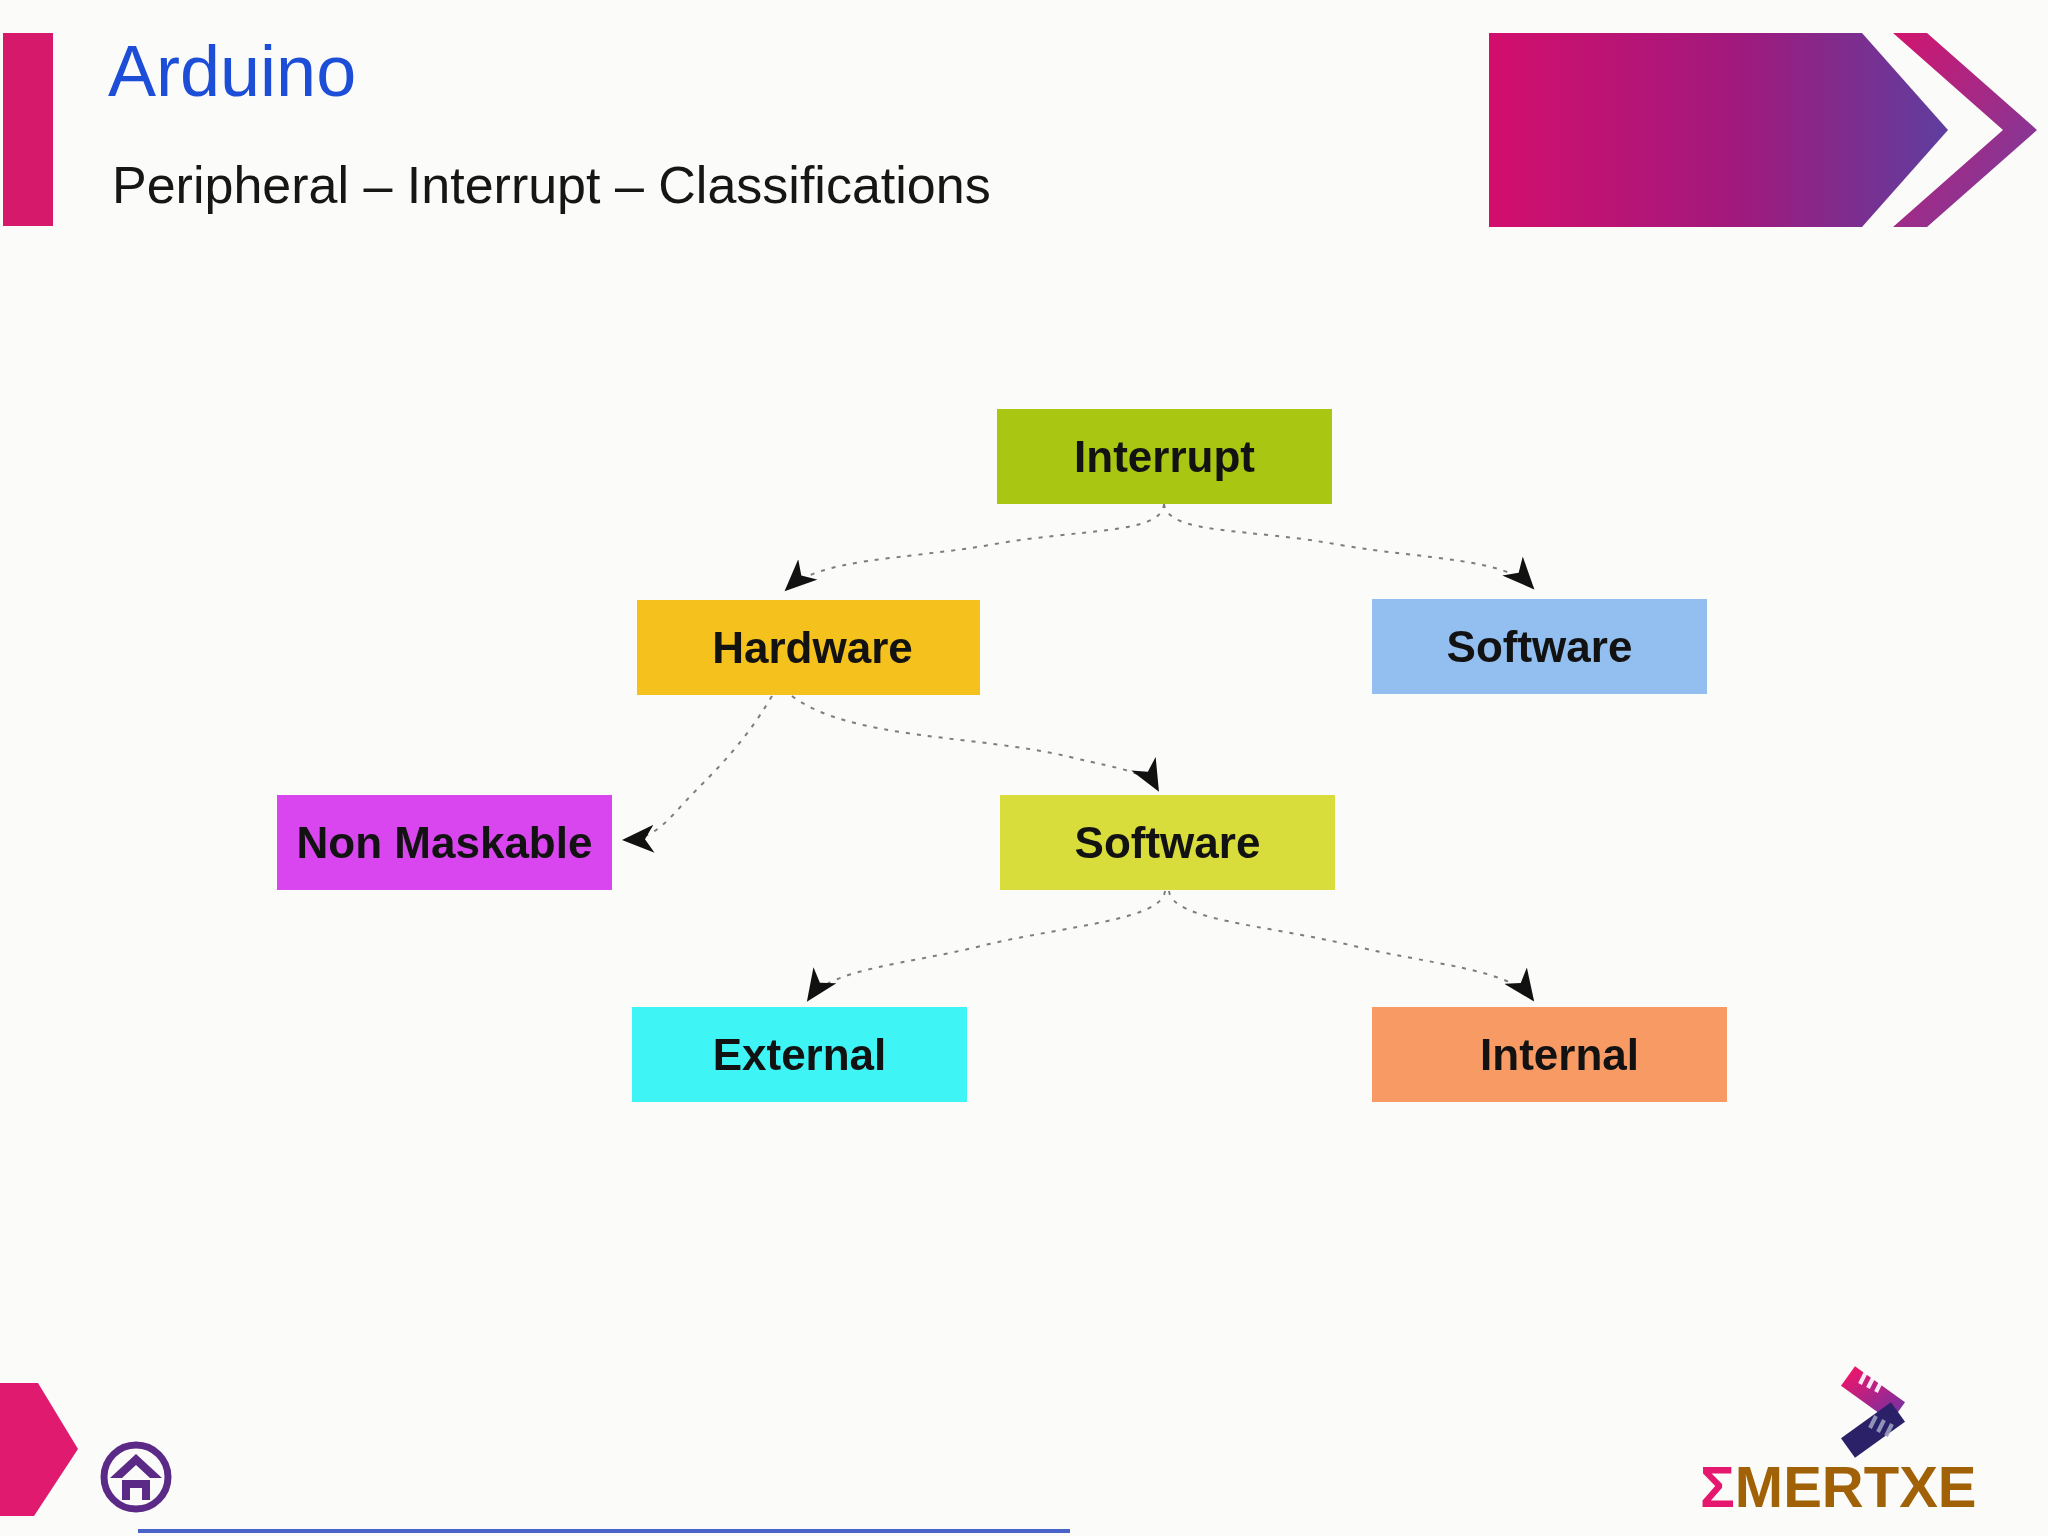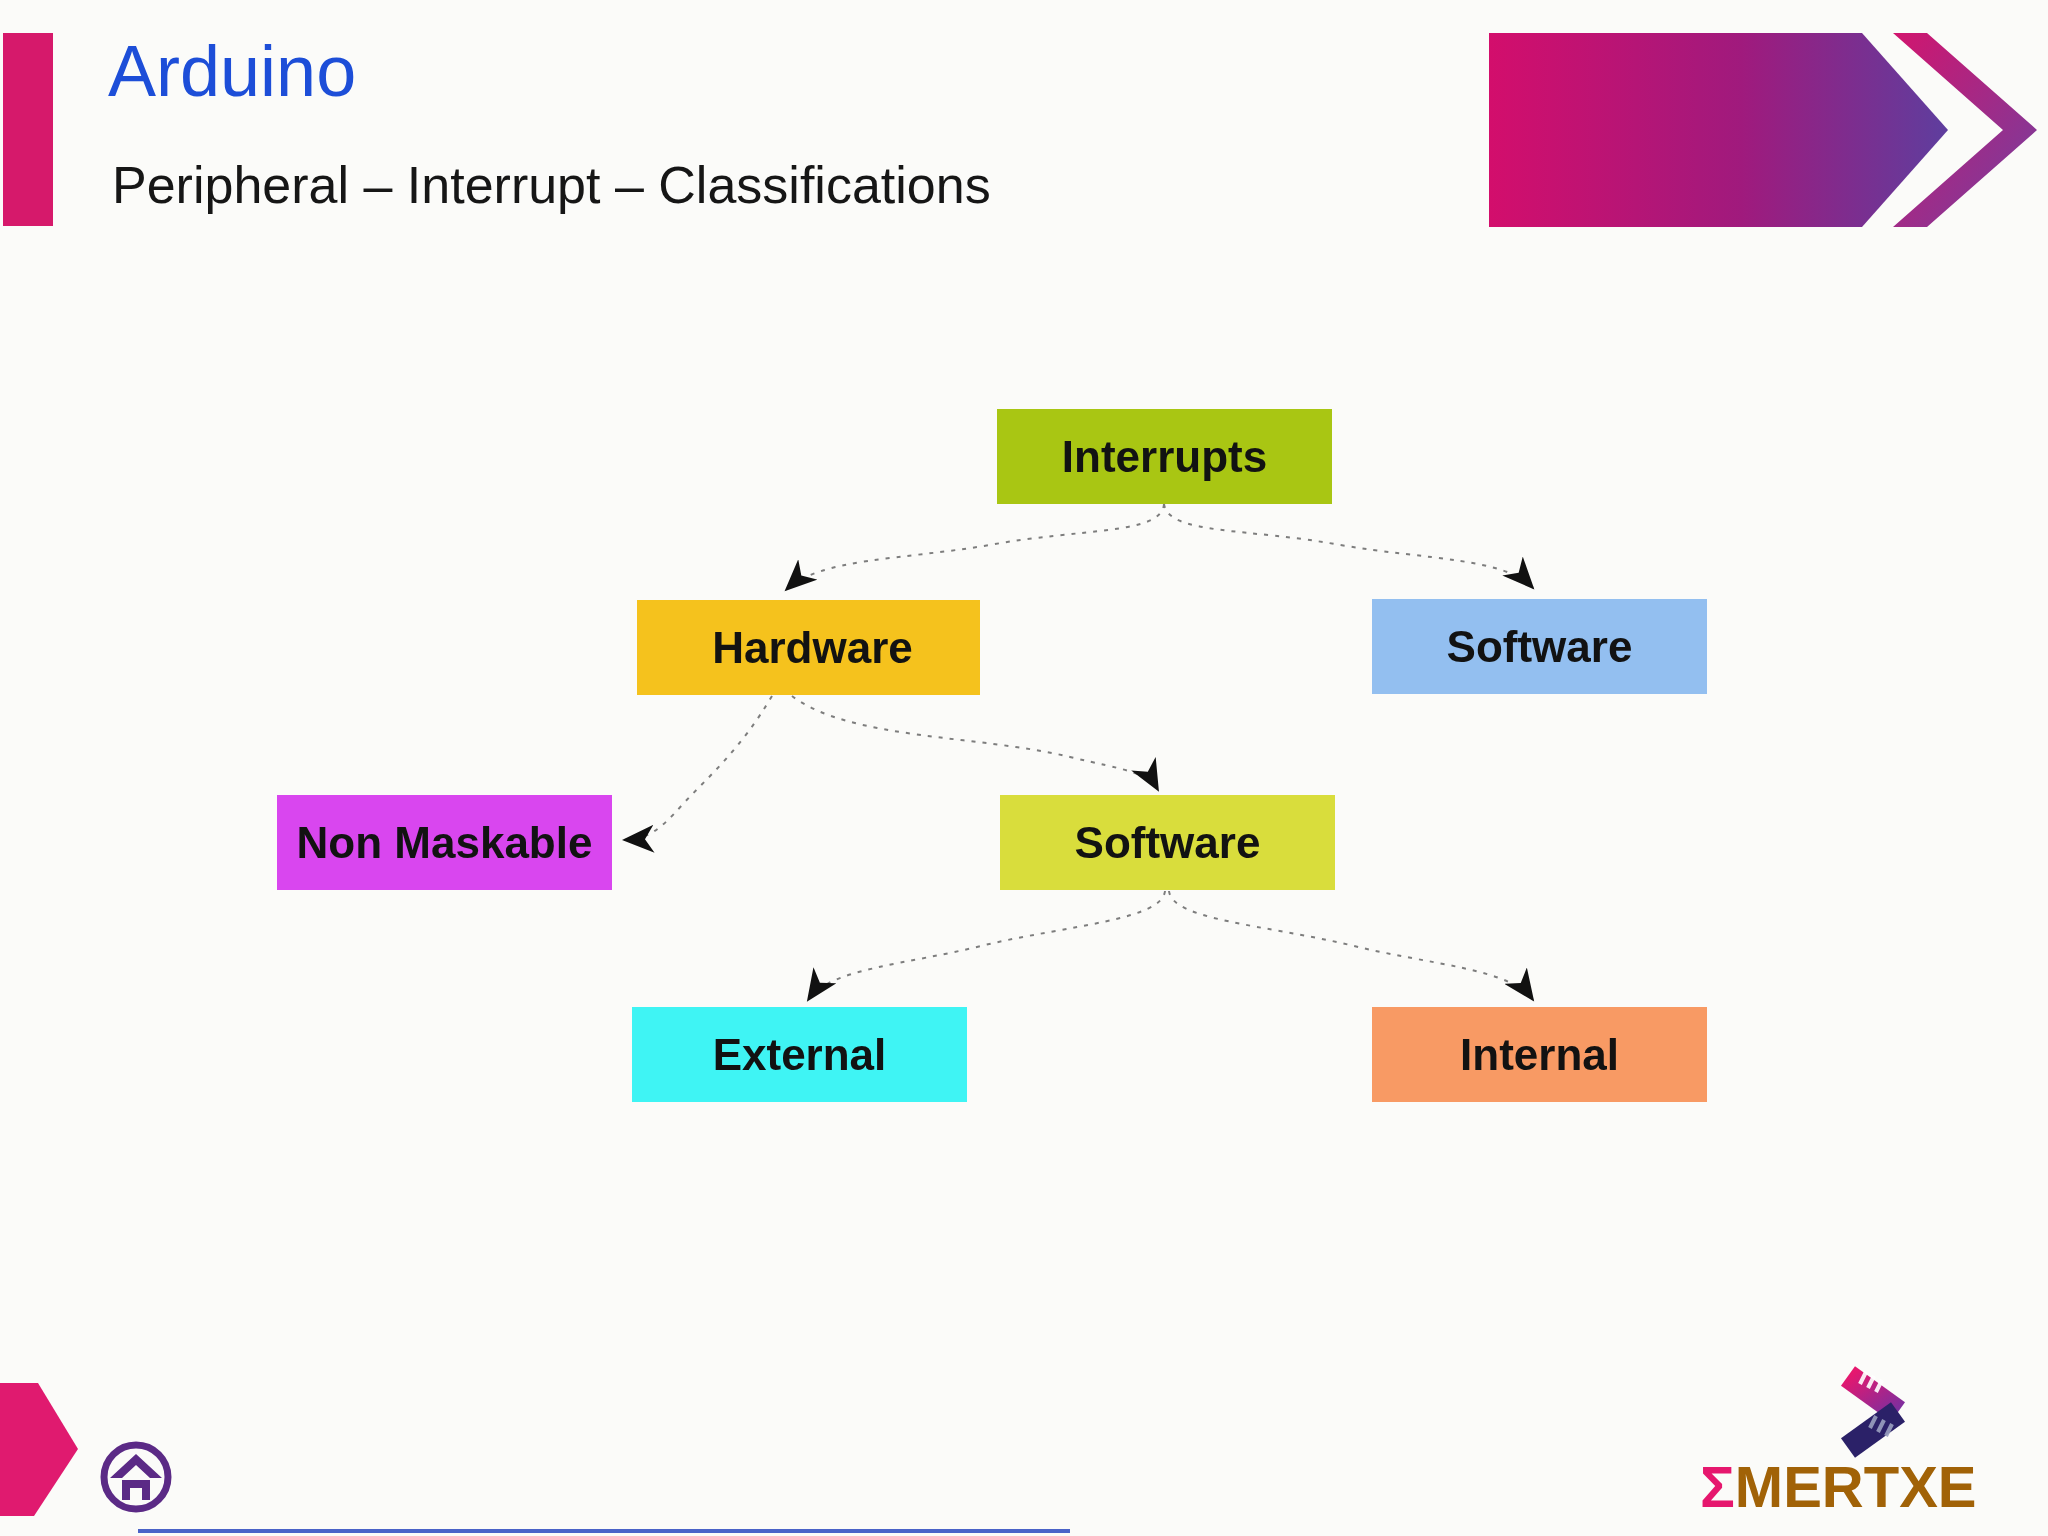--- a/index.html
+++ b/index.html
@@ -70,38 +70,38 @@
     <path marker-end="url(#arrow)" d="M1164,504 C1162,535 1080,528 990,545 C900,560 820,558 786,590"></path>
     <path marker-end="url(#arrow)" d="M1164,504 C1168,535 1250,528 1340,545 C1430,560 1505,558 1533,588"></path>
     <path marker-end="url(#arrow)" d="M772,696 C740,750 710,775 682,805 C660,830 648,839 624,840"></path>
     <path marker-end="url(#arrow)" d="M792,696 C850,740 980,735 1070,757 C1125,770 1148,772 1158,790"></path>
     <path marker-end="url(#arrow)" d="M1165,891 C1162,920 1070,925 985,945 C905,965 830,968 808,1000"></path>
     <path marker-end="url(#arrow)" d="M1169,891 C1172,920 1265,925 1350,945 C1430,965 1510,968 1533,1000"></path>
   </g>
 </svg>
 
 <div class="node" id="node-interrupts" style="background-color: rgb(169, 198, 19);">
-  <span>Interrupts</span>
+  <span>Interrupt</span>
 </div>
 <div class="node" id="node-hardware" style="background-color: rgb(245, 194, 29); padding-left: 8px;">
   <span>Hardware</span>
 </div>
 <div class="node" id="node-software" style="background-color: rgb(147, 191, 240);">
   <span>Software</span>
 </div>
 <div class="node" id="node-nonmaskable" style="background-color: #d946ef;">
   <span>Non Maskable</span>
 </div>
 <div class="node" id="node-maskable" style="background-color: rgb(217, 221, 60);">
   <span>Software</span>
 </div>
 <div class="node" id="node-external" style="background-color: rgb(63, 244, 244);">
   <span>External</span>
 </div>
-<div class="node" id="node-internal" style="background-color: rgb(248, 154, 100);">
+<div class="node" id="node-internal" style="background-color: rgb(248, 154, 100); padding-left: 20px;">
   <span>Internal</span>
 </div>
 
 <svg class="footer-chevron" viewBox="0 0 80 140" xmlns="http://www.w3.org/2000/svg">
   <polygon points="0,3 38,3 78,69 34,136 0,136" fill="#e01a6f"></polygon>
 </svg>
 
 <svg class="home-btn" viewBox="0 0 76 78" xmlns="http://www.w3.org/2000/svg">
   <circle cx="38" cy="39" r="32" fill="none" stroke="#5b2a86" stroke-width="7"></circle>
   <path d="M38,16 L64,40 L52,40 L38,27 L24,40 L12,40 Z" fill="#5b2a86"></path>

